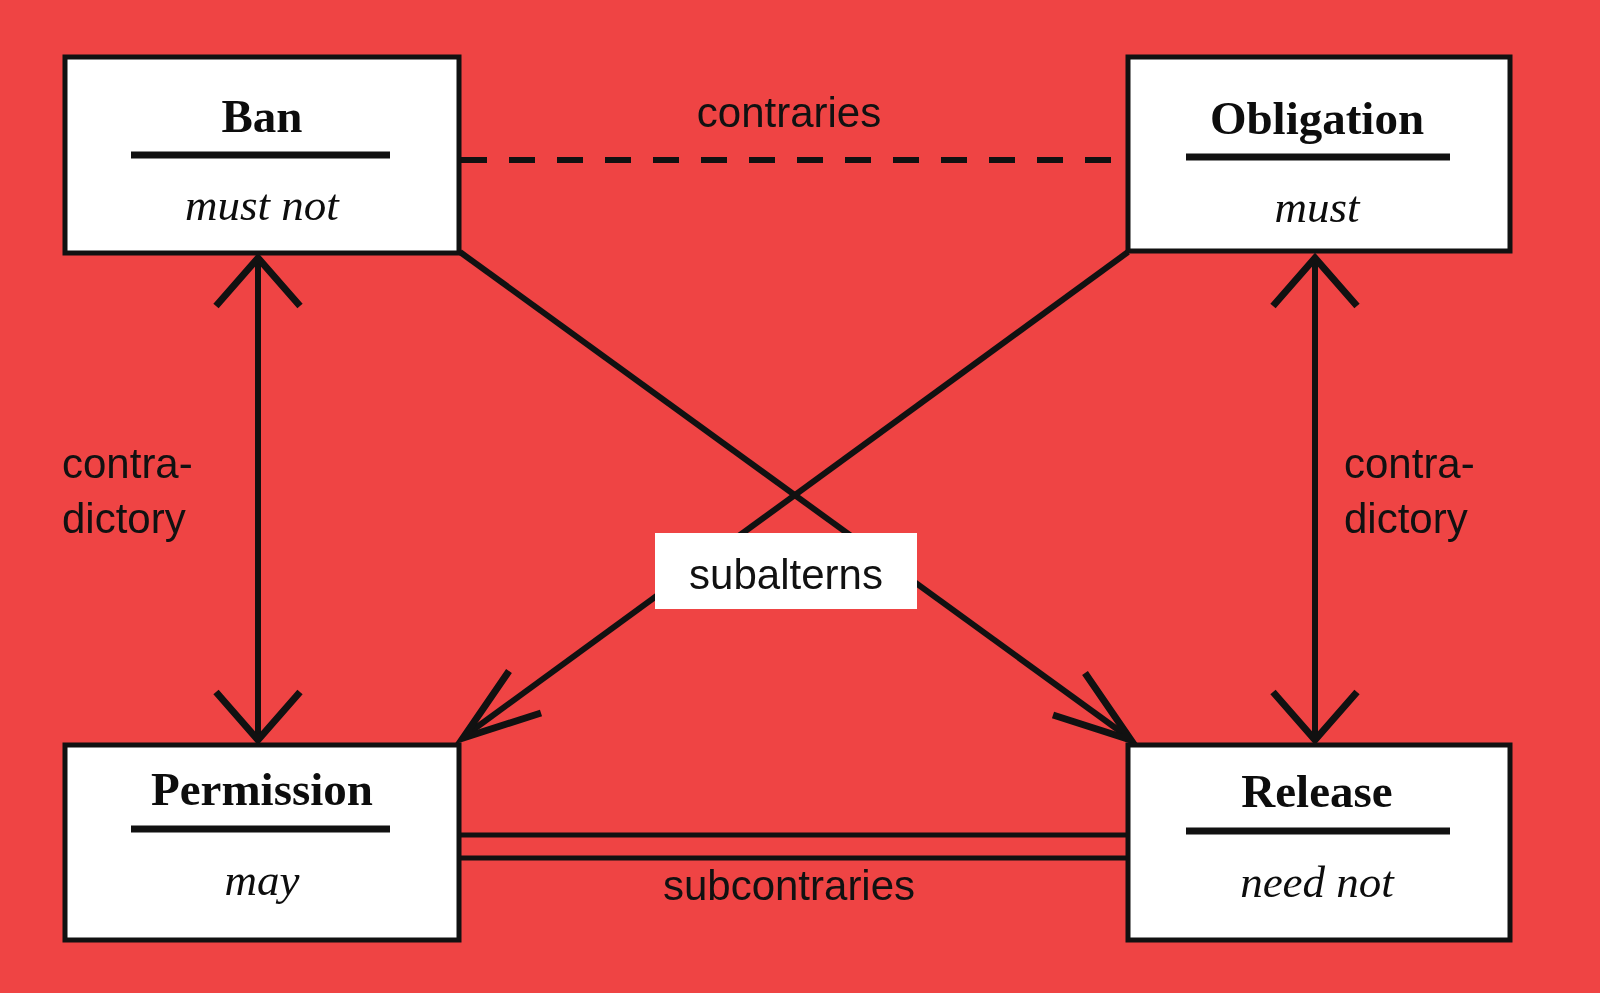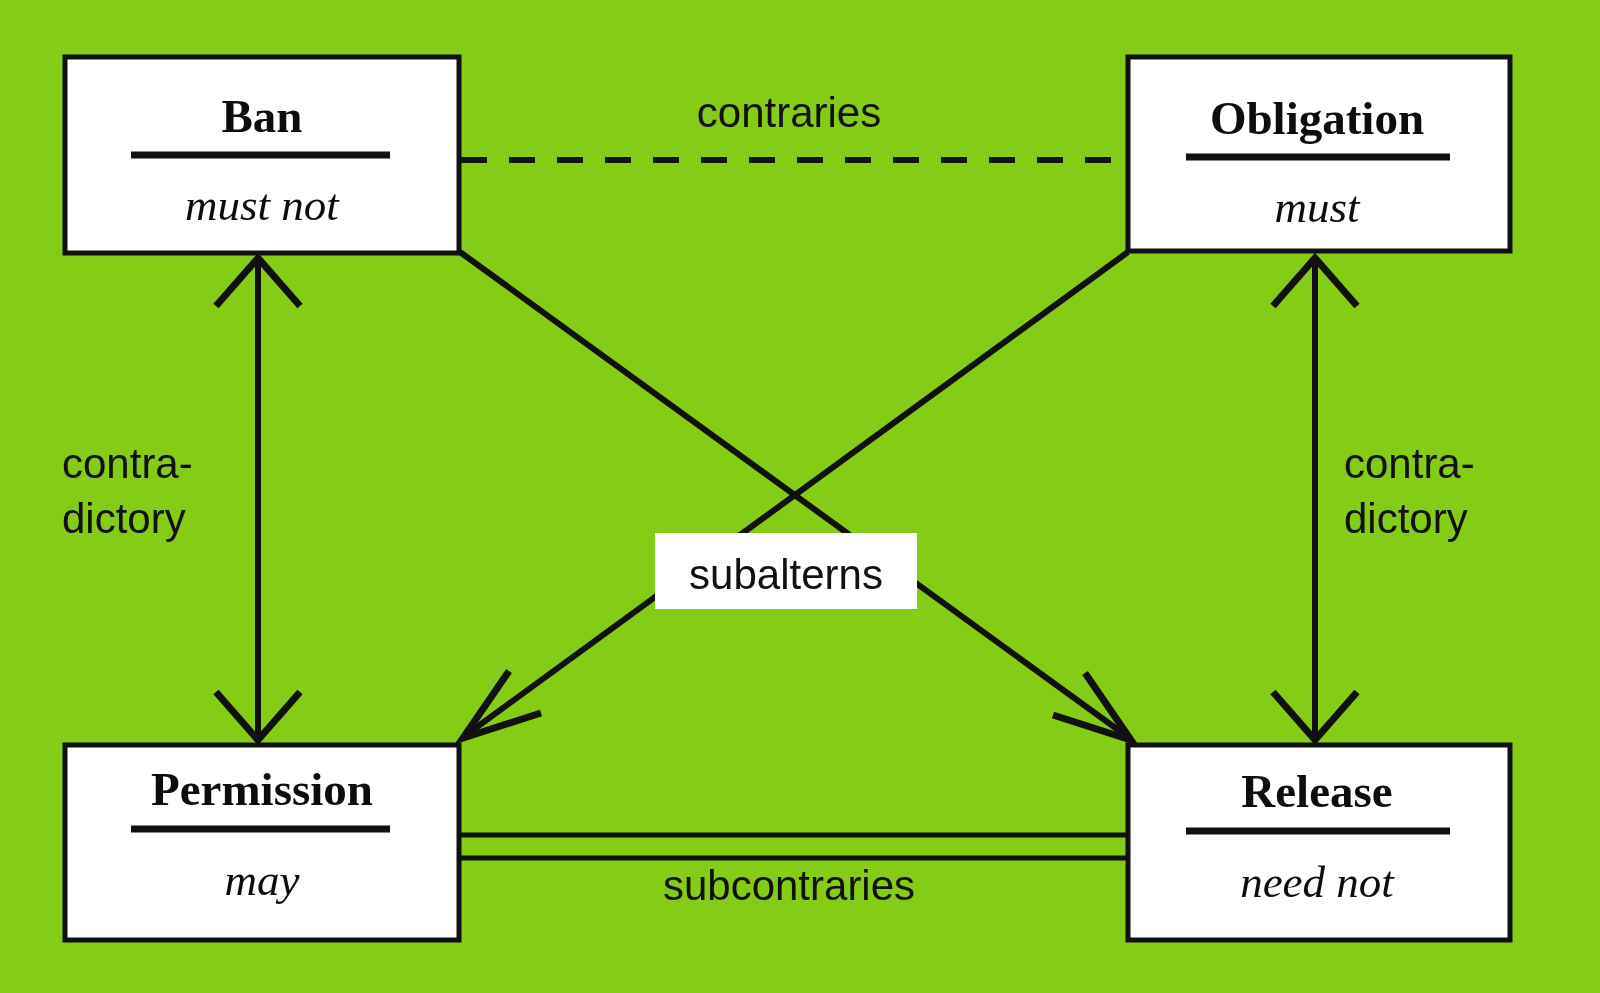--- a/index.html
+++ b/index.html
@@ -5,21 +5,21 @@
 <style>
   html, body {
     margin: 0;
     padding: 0;
     background: #ffffff;
   }
   #stage {
     position: relative;
     width: 1600px;
     height: 993px;
-    background: #84cc16;
+    background: #ef4444;
     overflow: hidden;
     font-family: "Liberation Sans", sans-serif;
   }
   #diagram {
     position: absolute;
     left: 0;
     top: 0;
     width: 1600px;
     height: 993px;
     display: block;

